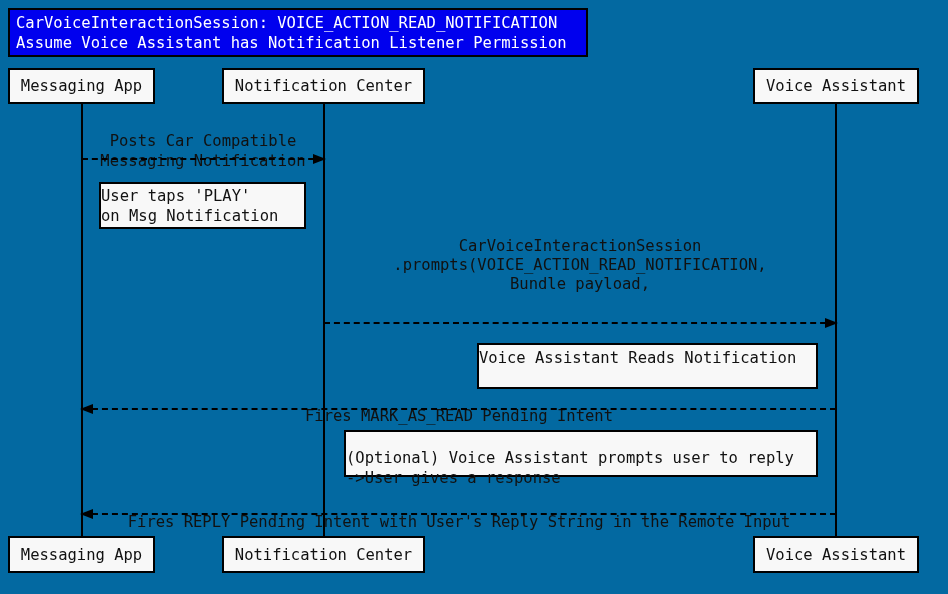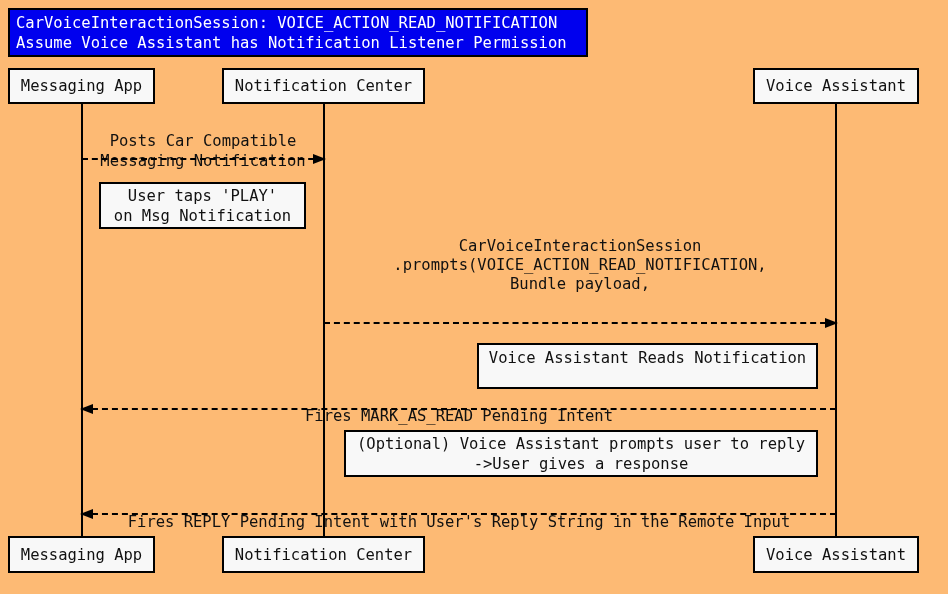--- a/index.html
+++ b/index.html
@@ -4,21 +4,21 @@
 <style>
   html, body {
     margin: 0;
     padding: 0;
     background: #f8f8f8;
   }
   .canvas {
     position: relative;
     width: 948px;
     height: 594px;
-    background: #fdba74;
+    background: #0369a1;
     font-family: "DejaVu Sans Mono", "Liberation Mono", monospace;
     font-size: 15.5px;
     color: #111111;
     overflow: hidden;
   }
   .title-box {
     position: absolute;
     left: 8px; top: 8px;
     width: 580px; height: 49px;
     background: #0000ee;
@@ -45,21 +45,20 @@
     top: 104px;
     width: 2px;
     height: 432px;
     background: #000;
   }
   .note-box {
     position: absolute;
     border: 2px solid #000;
     box-sizing: border-box;
     background: #f8f8f8;
-    text-align: center;
     line-height: 20px;
     white-space: nowrap;
   }
   .msg-label {
     position: absolute;
     text-align: center;
     line-height: 19px;
     white-space: nowrap;
     margin-top: 20px;
   }
@@ -128,21 +127,21 @@
     <div>Voice Assistant Reads Notification</div>
   </div>
 
   <div class="msg-label" style="left:82px; top:387px; width:754px;">
     <div>Fires MARK_AS_READ Pending Intent</div>
   </div>
   <div class="arrow" style="left:82px; top:408px; width:754px;">
     <div class="head left"></div>
   </div>
 
-  <div class="note-box" style="left:344px; top:430px; width:474px; height:47px; padding-top:2px;">
+  <div class="note-box" style="left:344px; top:430px; width:474px; height:47px; padding-top:16px;">
     <div>(Optional) Voice Assistant prompts user to reply</div>
     <div>-&gt;User gives a response</div>
   </div>
 
   <div class="msg-label" style="left:82px; top:493px; width:754px;">
     <div>Fires REPLY Pending Intent with User's Reply String in the Remote Input</div>
   </div>
   <div class="arrow" style="left:82px; top:513px; width:754px;">
     <div class="head left"></div>
   </div>

